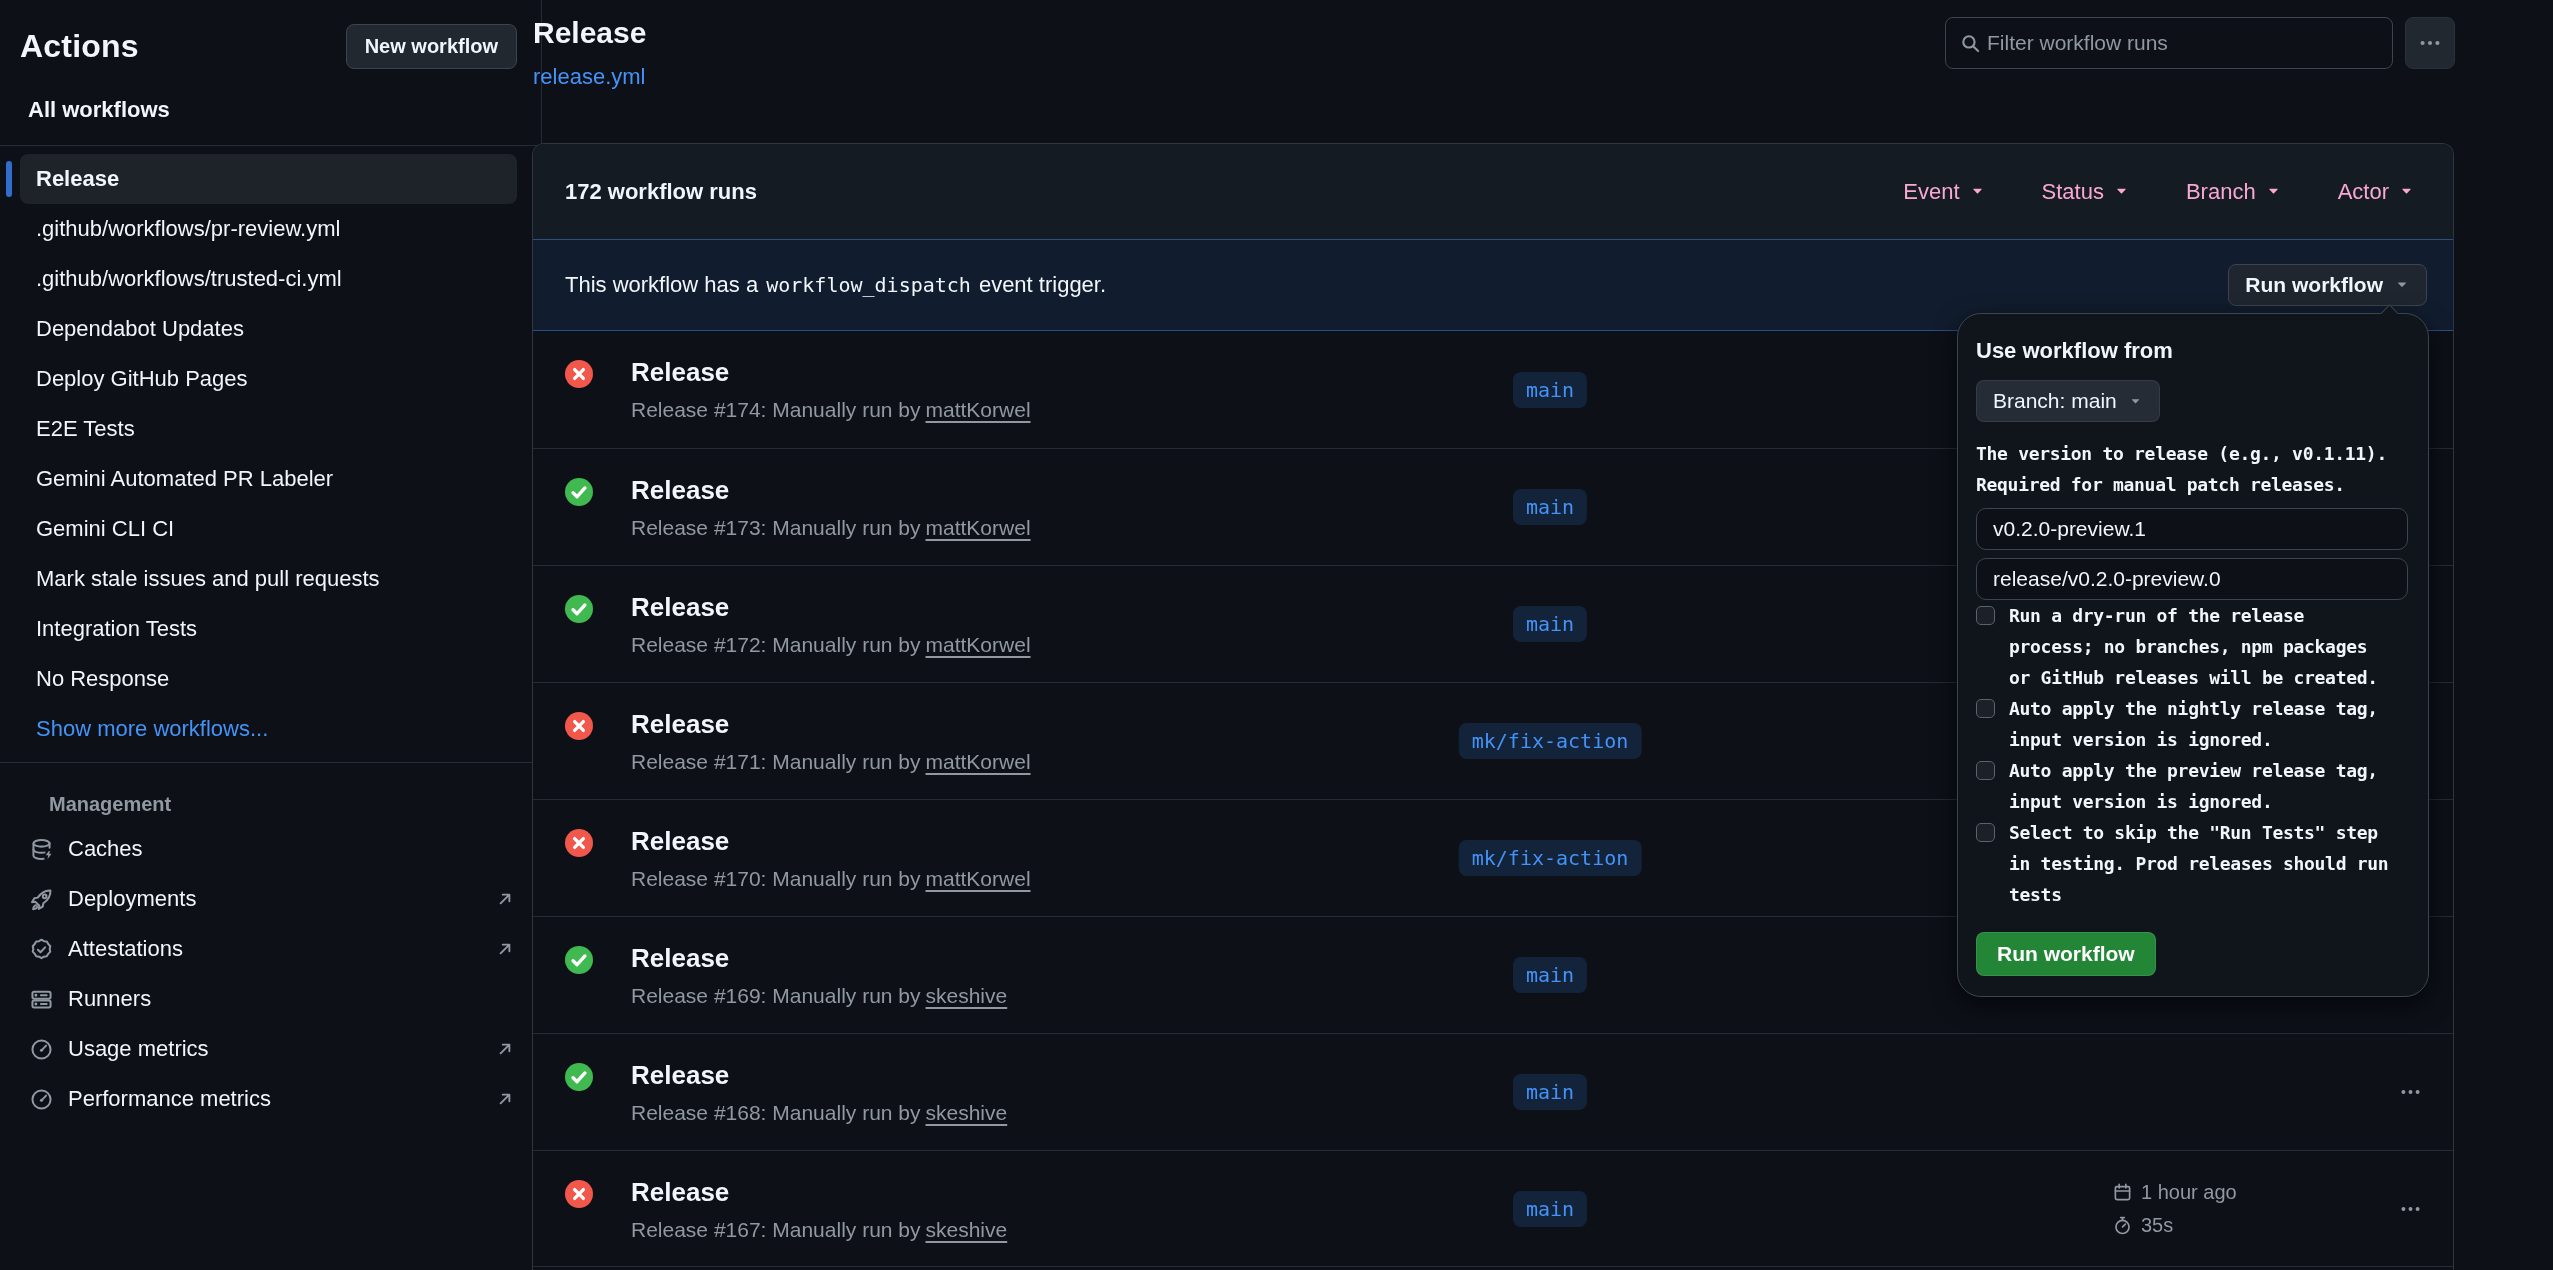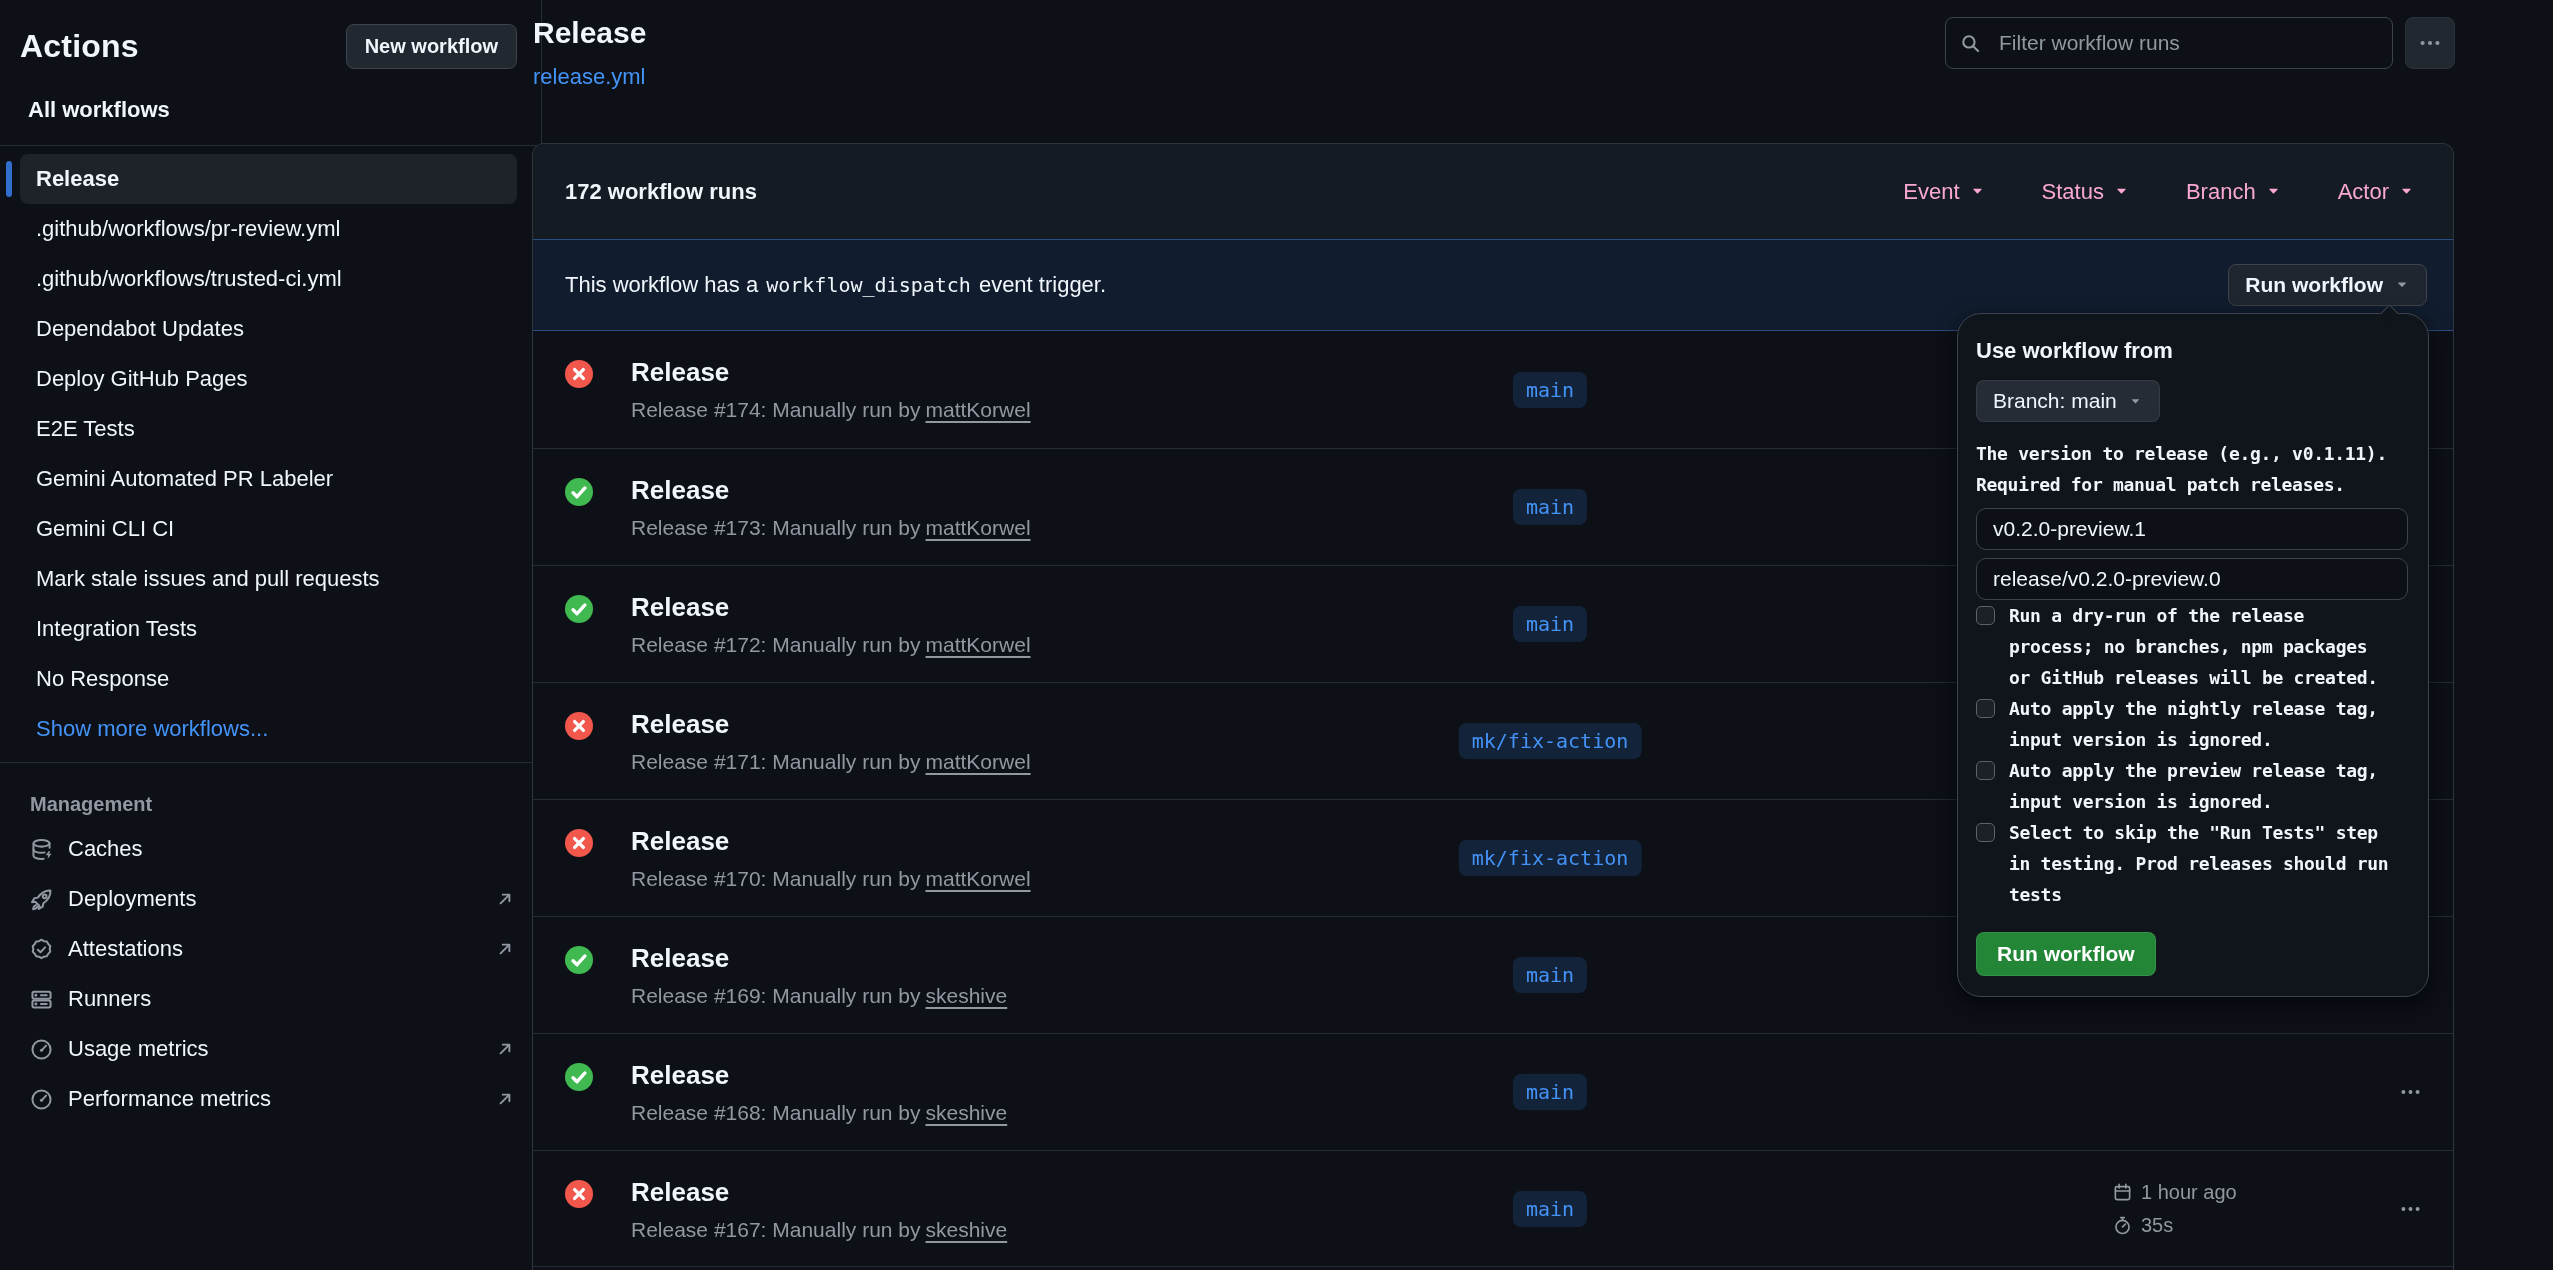--- a/index.html
+++ b/index.html
@@ -14,33 +14,33 @@
   .new-wf-btn { background:#212830; border:1px solid #3d444d; border-radius:8px; color:#f0f6fc;
     font-size:20px; font-weight:600; padding:10px 18px; font-family:inherit; cursor:pointer; }
   .all-workflows { font-size:22px; padding:12px 28px 14px; cursor:pointer;font-weight:bold; }
   .side-divider { border:none; border-top:1px solid #262c36; margin:8px 0; }
   .wf-item { position:relative; margin:0 24px 0 20px; padding:12px 16px; font-size:22px; border-radius:8px;
     white-space:nowrap; cursor:pointer; }
   .wf-item.selected { background:rgba(110,118,129,0.18); font-weight:bold; }
   .wf-item.selected .accent-bar { position:absolute; left:-14px; top:7px; bottom:7px; width:6px; border-radius:3px;
     background:#316dca; }
   .wf-item.link-item { color:#4493f8; }
-  .mgmt-label { color:#9198a1; font-size:20px; font-weight:bold; padding:22px 0 8px 30px; }
+  .mgmt-label { color:#9198a1; font-size:20px; font-weight:bold; padding:22px 0 8px 30px;margin-left:19px; }
   .mgmt-item { display:flex; align-items:center; gap:15px; padding:12px 26px 12px 30px; font-size:22px; cursor:pointer; }
   .mgmt-item .m-icon { width:23px; height:23px; color:#9198a1; flex:none; display:flex; }
   .mgmt-item .m-icon svg { width:23px; height:23px; }
   .ext-arrow { margin-left:auto; width:20px; height:20px; color:#9198a1; }
   .ext-arrow svg { width:20px; height:20px; }
 
   
   .main { position:absolute; left:499px; top:0; right:0; height:1270px; }
   .page-title { position:absolute; left:34px; top:16px; font-size:30px; font-weight:bold; margin:0; }
   .file-link { position:absolute; left:34px; top:64px; font-size:22px; color:#4493f8; text-decoration:none; cursor:pointer; }
   .filter-box { position:absolute; left:1446px; top:17px; width:448px; height:52px; border:1px solid #3d444d;
-    border-radius:8px; display:flex; align-items:center; padding:0 14px; gap:16px; background:transparent; }
+    border-radius:8px; display:flex; align-items:center; padding:0 14px; gap:4px; background:transparent; }
   .filter-box svg { width:21px; height:21px; color:#9198a1; flex:none; }
   .filter-input { background:transparent; border:none; outline:none; color:#f0f6fc; font-size:21px; width:100%;
     font-family:inherit; }
   .filter-input::placeholder { color:#9198a1; }
   .header-kebab { position:absolute; left:1906px; top:17px; width:50px; height:52px; background:#212830;
     border:1px solid #2b313a; border-radius:8px; color:#9198a1; display:flex; align-items:center; justify-content:center;
     cursor:pointer; }
   .header-kebab svg { width:22px; height:22px; }
 
   

